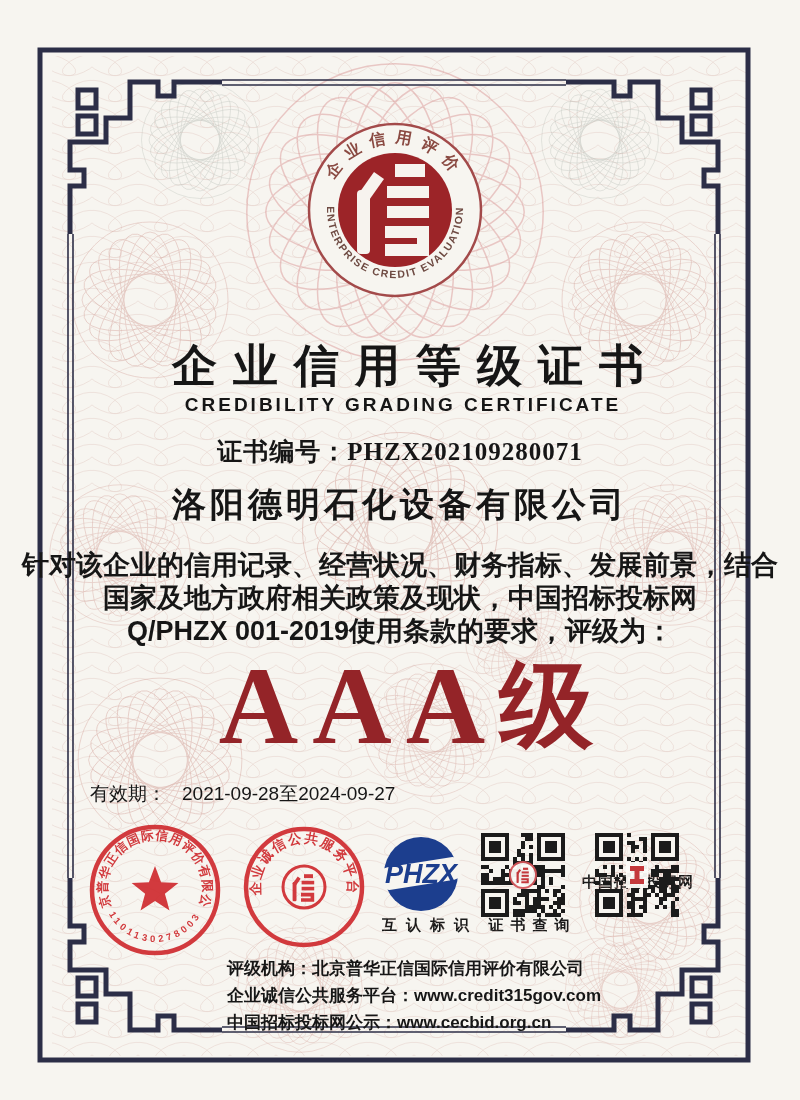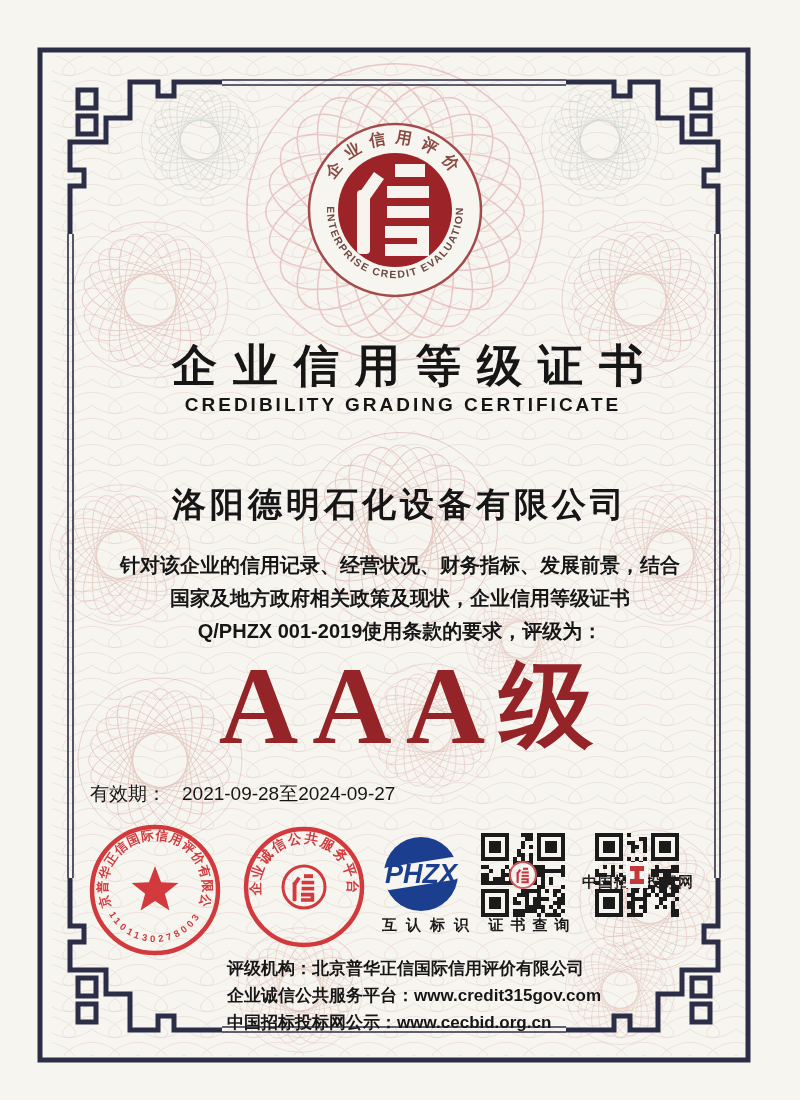--- a/index.html
+++ b/index.html
@@ -10,21 +10,21 @@
   html,body{margin:0;padding:0;}
   body{background:#e9e7e2;font-family:"Liberation Sans",sans-serif;}
   .page{position:relative;width:800px;height:1100px;background:var(--paper);overflow:hidden;margin:0 auto;}
   .gfx{position:absolute;left:0;top:0;z-index:1;}
   .layer{position:absolute;left:0;top:0;width:800px;z-index:2;color:var(--text-black);}
   .center{text-align:center;}
   .title{top:336px;font-size:45px;font-weight:bold;letter-spacing:16px;padding-left:16px;}
   .subtitle{top:394px;font-size:19px;font-weight:bold;letter-spacing:3px;padding-left:3px;}
   .certno{top:435px;font-size:25px;font-weight:bold;font-family:"Liberation Serif",serif;letter-spacing:1px;}
   .company{top:482px;font-size:34px;font-weight:bold;font-family:"Liberation Serif",serif;letter-spacing:4px;}
-  .bodytext{top:549px;font-size:20px;line-height:33px;font-weight:bold;}
+  .bodytext{top:549px;font-size:27px;line-height:33px;font-weight:bold;}
   .grade{top:642px;color:var(--grade-red);}
   .grade .latin{font-family:"Liberation Serif",serif;font-weight:bold;font-size:110px;letter-spacing:14px;margin-left:12px;}
   .grade .cjk{font-weight:bold;font-size:94px;letter-spacing:0;vertical-align:6px;}
   .validity{top:781px;left:90px;width:600px;font-size:19px;font-weight:normal;text-align:left;}
   .validity .val{margin-left:16px;}
   .caption{position:absolute;font-size:15px;font-weight:bold;text-align:center;color:#191919;}
   .cap-phzx{left:346px;top:916px;width:150px;letter-spacing:9px;padding-left:9px;text-align:center;}
   .cap-qr1{left:453px;top:916px;width:145px;letter-spacing:7px;padding-left:7px;}
   .cap-qr2{left:548px;top:873px;width:180px;letter-spacing:1px;}
   .footer{top:955px;left:227px;width:560px;text-align:left;font-size:17px;line-height:27px;font-weight:bold;}
@@ -620,26 +620,29 @@
       </g>
     <g>
       <rect x="626" y="862" width="22" height="26" fill="#fdfbf8" opacity="0.95"></rect>
       <path fill="#c4383c" d="M630,866 h14 v5 h-4.5 v8 h4.5 v5 h-14 v-5 h4.5 v-8 h-4.5 Z"></path>
     </g>
   </svg>
 
   <div class="layer center title">企业信用等级证书</div>
   <div class="layer center subtitle">CREDIBILITY GRADING CERTIFICATE</div>
 
+  <div class="layer center certno">
+    <span>证书编号：</span><span>PHZX202109280071</span>
+  </div>
 
   <div class="layer center company">洛阳德明石化设备有限公司</div>
 
   <div class="layer center bodytext">
     <div>针对该企业的信用记录、经营状况、财务指标、发展前景，结合</div>
-    <div>国家及地方政府相关政策及现状，企业信用等级证书</div>
+    <div>国家及地方政府相关政策及现状，中国招标投标网</div>
     <div>Q/PHZX 001-2019使用条款的要求，评级为：</div>
   </div>
 
   <div class="layer center grade">
     <span class="latin">AAA</span><span class="cjk">级</span>
   </div>
 
   <div class="layer validity">
     <span>有效期：</span><span class="val">2021-09-28至2024-09-27</span>
   </div>

